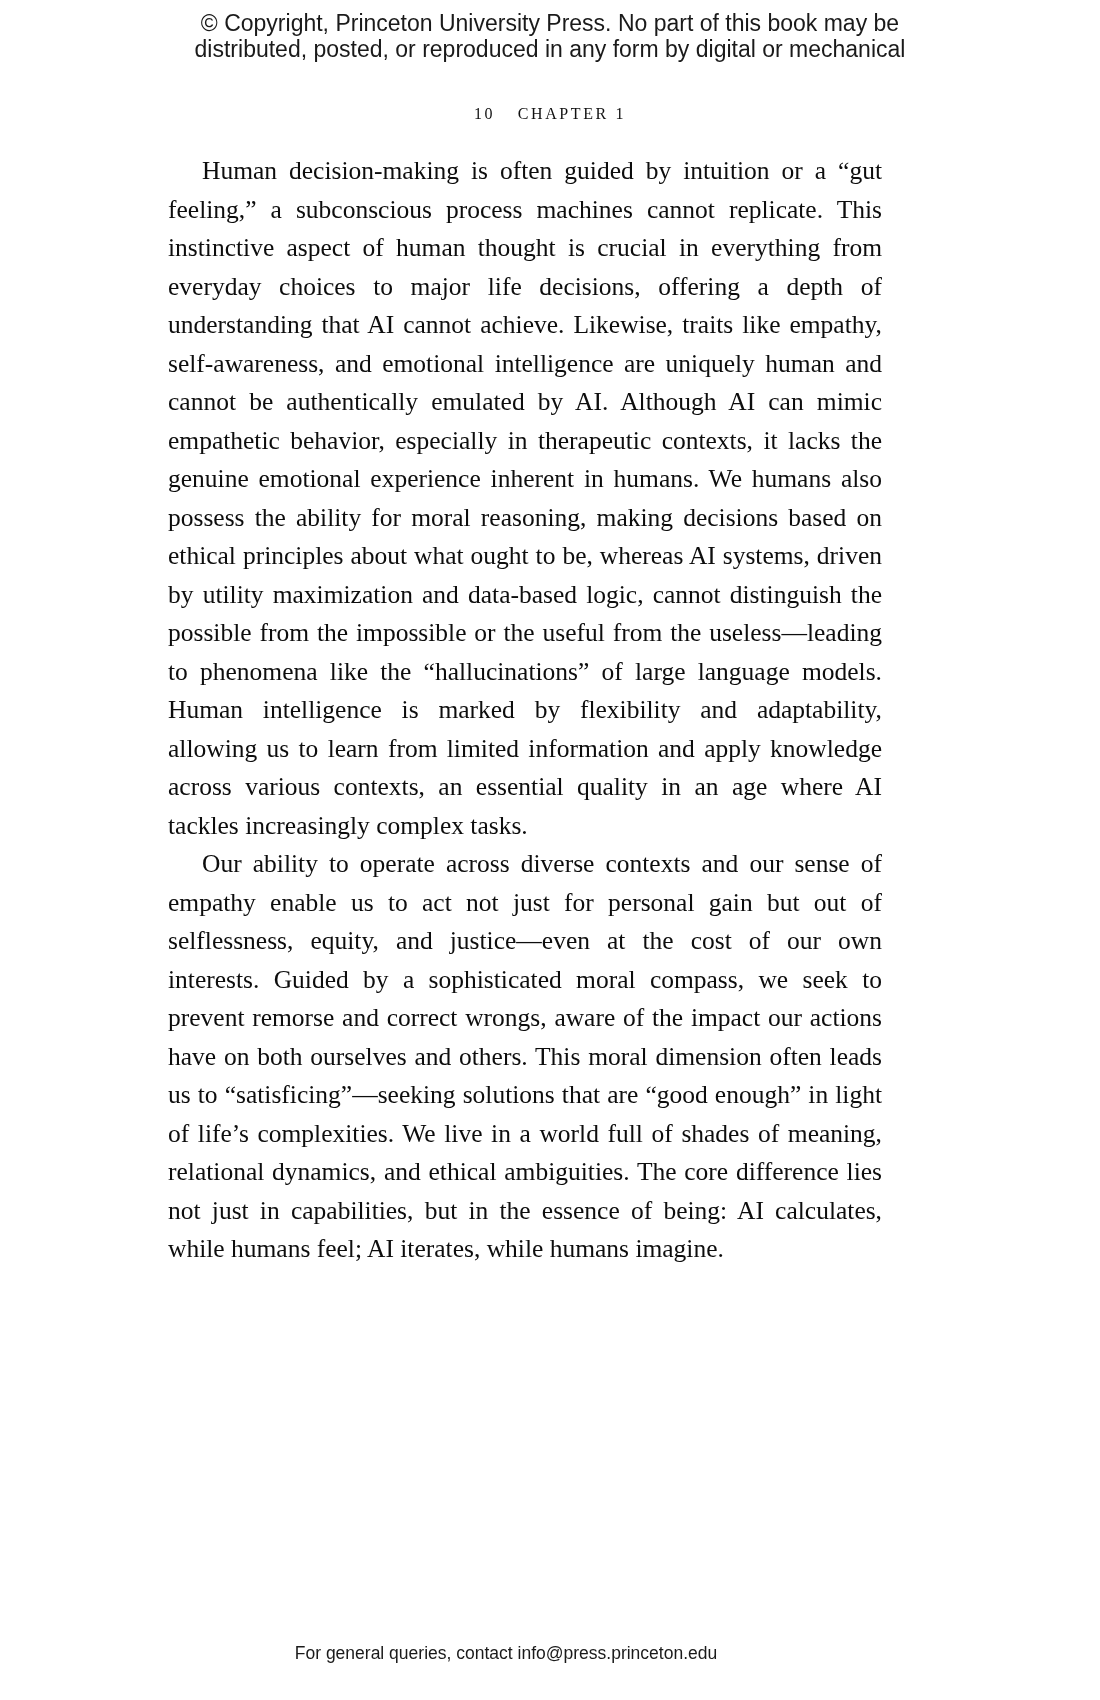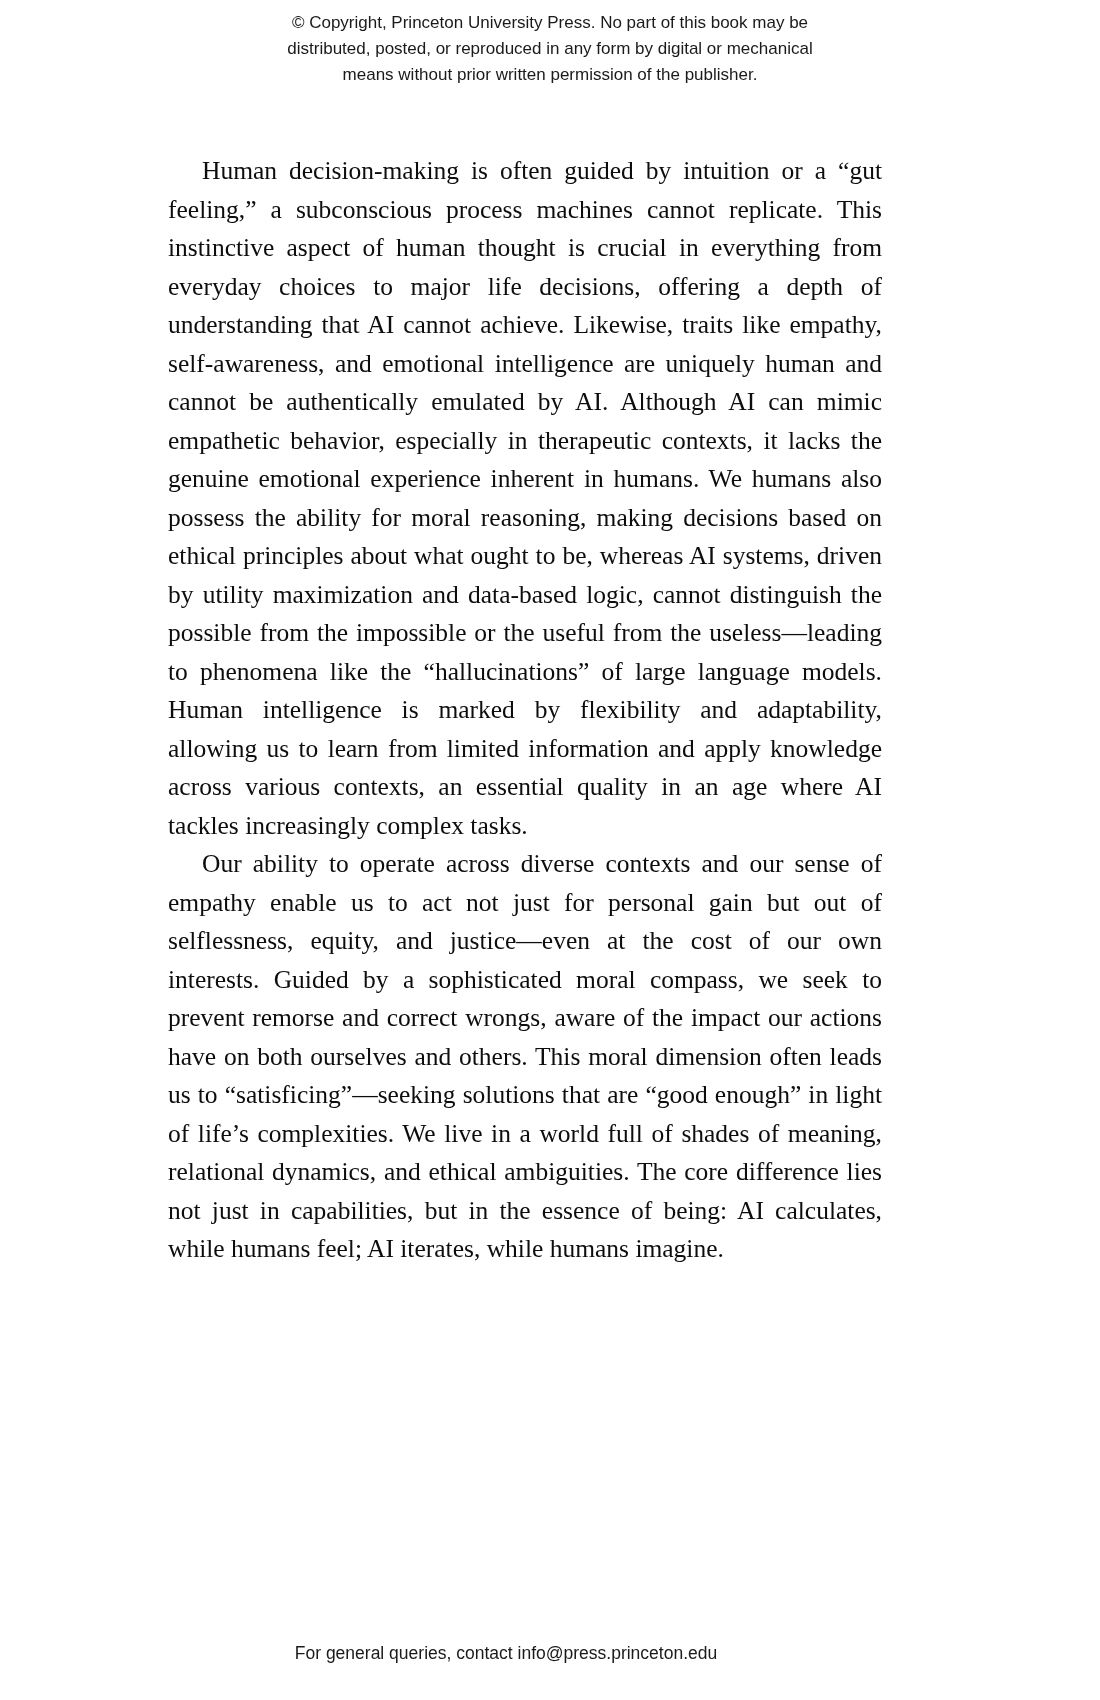--- a/index.html
+++ b/index.html
@@ -22,21 +22,21 @@
   }
 
   
   .copyright {
     position: absolute;
     top: 10px;
     left: 0;
     width: 1100px;
     text-align: center;
     font-family: "Liberation Sans", sans-serif;
-    font-size: 17px;
+    font-size: 23px;
     line-height: 26px;
     color: #1a1a1a;
   }
   .copyright .cline {
     display: block;
     white-space: nowrap;
   }
 
   
   .running-head {
@@ -95,23 +95,26 @@
   }
 </style>
 </head>
 <body>
 
 <div class="page">
 
   <div class="copyright">
     <span class="cline">© Copyright, Princeton University Press. No part of this book may be</span>
     <span class="cline">distributed, posted, or reproduced in any form by digital or mechanical</span>
-    <span class="cline">means without prior written permission of the publisher.</span>
   </div>
 
+  <div class="running-head">
+    <span class="folio">10</span>
+    <span class="chap">CHAPTER 1</span>
+  </div>
 
   <div class="body-block">
     <p class="para indent">Human decision-making is often guided by intuition or a “gut feeling,” a subconscious process machines cannot replicate. This instinctive aspect of human thought is crucial in everything from everyday choices to major life decisions, offering a depth of understanding that AI cannot achieve. Likewise, traits like empathy, self-awareness, and emotional intelligence are uniquely human and cannot be authentically emulated by AI. Although AI can mimic empathetic behavior, especially in therapeutic contexts, it lacks the genuine emotional experience inherent in humans. We humans also possess the ability for moral reasoning, making decisions based on ethical principles about what ought to be, whereas AI systems, driven by utility maximization and data-based logic, cannot distinguish the possible from the impossible or the useful from the useless—leading to phenomena like the “hallucinations” of large language models. Human intelligence is marked by flexibility and adaptability, allowing us to learn from limited information and apply knowledge across various contexts, an essential quality in an age where AI tackles increasingly complex tasks.</p>
     <p class="para indent">Our ability to operate across diverse contexts and our sense of empathy enable us to act not just for personal gain but out of selflessness, equity, and justice—even at the cost of our own interests. Guided by a sophisticated moral compass, we seek to prevent remorse and correct wrongs, aware of the impact our actions have on both ourselves and others. This moral dimension often leads us to “satisficing”—seeking solutions that are “good enough” in light of life’s complexities. We live in a world full of shades of meaning, relational dynamics, and ethical ambiguities. The core difference lies not just in capabilities, but in the essence of being: AI calculates, while humans feel; AI iterates, while humans imagine.</p>
   </div>
 
   <div class="footer">For general queries, contact info@press.princeton.edu</div>
 
 </div>
 

